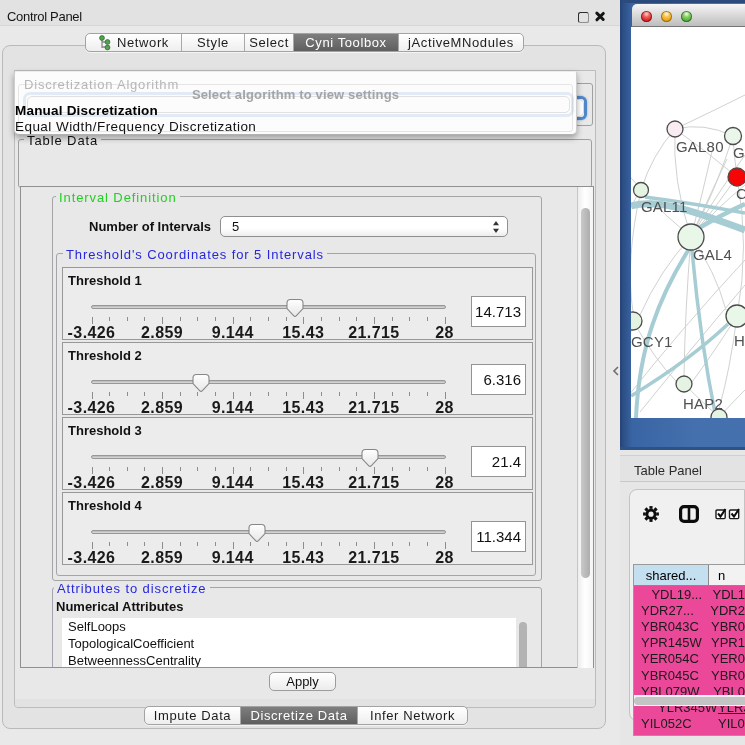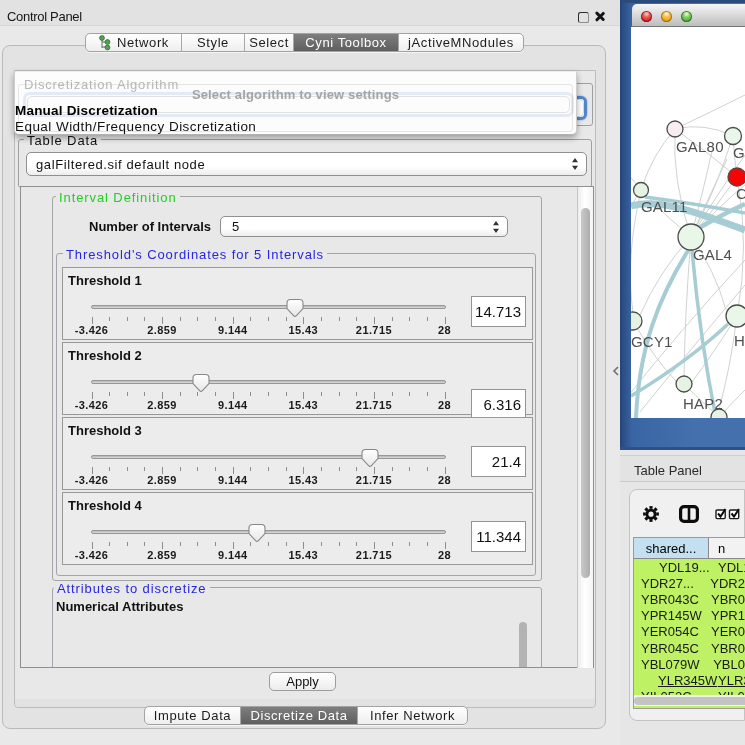--- a/index.html
+++ b/index.html
@@ -13,21 +13,21 @@
 .seg > div.on { background:linear-gradient(#7e7e7e,#5f5f5f); color:#ffffff; }
 .grp { position:absolute; border:1px solid #9f9f9f; border-radius:3px; }
 .gtitle { position:absolute; font-size:13px; padding:0 3px; letter-spacing:0.9px; }
 .combo { position:absolute; background:linear-gradient(#ffffff 60%,#ededed); border:1px solid #8f8f8f; border-radius:5px; font-size:13px; color:#111; display:flex; align-items:center; padding-left:9px; letter-spacing:0.6px; }
 .combo .arr { position:absolute; right:7px; top:50%; width:8px; height:12px; transform:translateY(-50%); }
 .bold { font-weight:bold; }
 .tpanel { position:absolute; border:1px solid #989898; background:#ececec; }
 .tlabel { position:absolute; font-size:13px; font-weight:bold; color:#111; }
 .track { position:absolute; height:4px; background:linear-gradient(#b5b5b5,#dcdcdc); border:1px solid #979797; border-radius:2px; }
 .vbox { position:absolute; width:55px; height:31px; background:#ffffff; border:1px solid #949494; font-size:15px; color:#111; display:flex; align-items:center; justify-content:flex-end; padding-right:4px; }
-.ticklbl { position:absolute; font-size:11px; font-weight:600; color:#1a1a1a; transform:translateX(-50%); letter-spacing:0.4px; }
+.ticklbl { position:absolute; font-size:16px; font-weight:600; color:#1a1a1a; transform:translateX(-50%); letter-spacing:0.4px; }
 .tick { position:absolute; width:1px; background:#8d8d8d; }
 </style>
 </head>
 <body>
 <div id="app">
 
   <div class="abs" style="left:0;top:0;width:620px;height:745px;background:#e9e9e9;"></div>
   <div class="abs" style="left:0;top:0;width:620px;height:26px;background:#e2e2e2;border-bottom:1px solid #d6d6d6;"></div>
   <div class="abs" style="left:7px;top:9px;font-size:13px;color:#151515;letter-spacing:-0.3px;">Control Panel</div>
 
@@ -52,26 +52,20 @@
       </svg>
       Network</div>
     <div style="width:63px;">Style</div>
     <div style="width:49px;">Select</div>
     <div class="on" style="width:105px;">Cyni Toolbox</div>
     <div style="width:124px;">jActiveMNodules</div>
   </div>
 
   <div class="grp" style="left:18px;top:139px;width:574px;height:49px;"></div>
   <div class="gtitle" style="left:24px;top:133px;background:#e8e8e8;color:#111;">Table Data</div>
-  <div class="combo" style="left:26px;top:152px;width:561px;height:24px;">galFiltered.sif default node
-    <svg class="arr" viewBox="0 0 9 14">
-        <path d="M4.5 0 L8 5 L1 5 Z" fill="#333"></path>
-        <path d="M4.5 14 L8 9 L1 9 Z" fill="#333"></path>
-      </svg>
-  </div>
 
   <div class="abs" style="left:20px;top:186px;width:574px;height:482px;border:1px solid #909090;background:#e8e8e8;overflow:hidden;">
   </div>
 
   <div class="abs" style="left:20px;top:187px;width:556px;height:480px;overflow:hidden;padding-left:8px;">
     <div class="abs" style="left:0;top:0;width:556px;height:480px;">
 
       <div class="grp" style="left:32px;top:9px;width:490px;height:385px;border-color:#a5a5a5;"></div>
       <div class="gtitle" style="left:36px;top:3px;background:#e8e8e8;color:#21d021;">Interval Definition</div>
 
@@ -161,21 +155,21 @@
   <svg class="abs" style="left:128.9px;top:30px;" width="18" height="20" viewBox="0 0 18 20">
     <defs>
               <linearGradient id="th1" x1="0" y1="0" x2="0" y2="1">
                 <stop offset="0" stop-color="#ffffff"></stop>
                 <stop offset="0.5" stop-color="#f2f2f2"></stop>
                 <stop offset="1" stop-color="#e8e8e8"></stop>
               </linearGradient>
             </defs>
     <path d="M1 5 Q1 1.5 4.5 1.5 L13.5 1.5 Q17 1.5 17 5 L17 10.5 L10.4 17.6 Q9 19.2 7.6 17.6 L1 10.5 Z" fill="url(#th1)" stroke="#878787" stroke-width="1.1"></path>
   </svg>
-  <div class="vbox" style="left:408px;top:46px;">6.316</div>
+  <div class="vbox" style="left:408px;top:21px;">6.316</div>
 </div>
 <div class="tpanel" style="left:42px;top:230px;width:471px;height:73px;">
   <div class="tlabel" style="left:5px;top:5px;">Threshold 3</div>
   <div class="track" style="left:28px;top:37px;width:355px;"></div>
   <div class="tick" style="left:28.50px;top:49px;height:7px;"></div>
   <div class="tick" style="left:46.15px;top:49px;height:4px;"></div>
   <div class="tick" style="left:63.80px;top:49px;height:4px;"></div>
   <div class="tick" style="left:81.45px;top:49px;height:4px;"></div>
   <div class="tick" style="left:99.10px;top:49px;height:7px;"></div>
   <div class="tick" style="left:116.75px;top:49px;height:4px;"></div>
@@ -251,20 +245,23 @@
               </linearGradient>
             </defs>
     <path d="M1 5 Q1 1.5 4.5 1.5 L13.5 1.5 Q17 1.5 17 5 L17 10.5 L10.4 17.6 Q9 19.2 7.6 17.6 L1 10.5 Z" fill="url(#th3)" stroke="#878787" stroke-width="1.1"></path>
   </svg>
   <div class="vbox" style="left:408px;top:28px;">11.344</div>
 </div>
 
       <div class="grp" style="left:32px;top:400px;width:490px;height:85px;border-color:#a4a4ae;border-radius:3px 3px 0 0;"></div>
       <div class="gtitle" style="left:34px;top:394px;background:#e8e8e8;color:#2727dd;">Attributes to discretize</div>
       <div class="abs bold" style="left:36px;top:412px;font-size:13px;color:#111;">Numerical Attributes</div>
+      <div class="abs" style="left:42px;top:431px;width:454px;height:50px;background:#ffffff;">
+        <div style="font-size:13px;color:#111;padding:0 0 0 6px;line-height:17px;">SelfLoops<br>TopologicalCoefficient<br>BetweennessCentrality</div>
+      </div>
       <div class="abs" style="left:499px;top:435px;width:8px;height:46px;background:#b3b3b3;border-radius:4px 4px 0 0;"></div>
     </div>
   </div>
 
   <div class="abs" style="left:577px;top:187px;width:16px;height:481px;background:linear-gradient(90deg,#ededed,#ffffff 45%,#f4f4f4);border-left:1px solid #c6c6c6;"></div>
   <div class="abs" style="left:581px;top:208px;width:9px;height:370px;background:linear-gradient(90deg,#c9c9c9,#adadad);border-radius:5px;"></div>
 
   <div class="abs" style="left:15px;top:669px;width:580px;height:30px;background:#e8e8e8;"></div>
   <div class="abs" style="left:269px;top:672px;width:67px;height:19px;background:linear-gradient(#ffffff,#ececec);border:1px solid #9c9c9c;border-radius:5px;font-size:13px;color:#111;display:flex;align-items:center;justify-content:center;">Apply</div>
 
@@ -395,28 +392,28 @@
     <rect x="1.6" y="1.6" width="16.8" height="14.8" rx="3.4" fill="none" stroke="#0c0c0c" stroke-width="3.2"></rect>
     <path d="M10 1.6 L10 16.4" stroke="#0c0c0c" stroke-width="2.6"></path>
   </svg>
   <svg class="abs" style="left:715px;top:506px;" width="25" height="14" viewBox="0 0 25 14">
     <rect x="1" y="4" width="9.2" height="8.6" rx="1" fill="#fdfdfd" stroke="#1a1a1a" stroke-width="1.4"></rect>
     <path d="M3 7.5 L5.5 10.5 L10.5 3" fill="none" stroke="#0c0c0c" stroke-width="2"></path>
     <rect x="14.5" y="4" width="9.2" height="8.6" rx="1" fill="#fdfdfd" stroke="#1a1a1a" stroke-width="1.4"></rect>
     <path d="M16.5 7.5 L19 10.5 L24 3" fill="none" stroke="#0c0c0c" stroke-width="2"></path>
   </svg>
 
-  <div class="abs" style="left:633px;top:537px;width:112px;height:172px;background:#bef264;border:1px solid #9a9a9a;border-right:none;overflow:hidden;">
+  <div class="abs" style="left:633px;top:564px;width:112px;height:172px;background:#ec4899;border:1px solid #9a9a9a;border-right:none;overflow:hidden;">
     <div style="display:flex;height:21px;border-bottom:1px solid #8a8a8a;font-size:13px;">
       <div style="width:75px;background:#c3dff0;border-right:1px solid #8a8a8a;display:flex;align-items:center;justify-content:center;">shared...</div>
       <div style="flex:1;background:#f2f2f2;display:flex;align-items:center;padding-left:9px;">n</div>
     </div>
     <div style="font-size:13px;color:#1a1a1a;">
       <div style="display:flex;height:16.2px;align-items:center;">
-          <span style="width:75px;padding-left:25px;">YDL19...</span>
+          <span style="width:75px;padding-left:16px;text-align:center;">YDL19...</span>
           <span style="padding-left:9px;">YDL1</span>
         </div>
       <div style="display:flex;height:16.2px;align-items:center;">
           <span style="width:75px;padding-left:7px;">YDR27...</span>
           <span style="padding-left:9px;">YDR2</span>
         </div>
       <div style="display:flex;height:16.2px;align-items:center;">
           <span style="width:75px;padding-left:7px;">YBR043C</span>
           <span style="padding-left:9px;">YBR0</span>
         </div>
@@ -430,21 +427,21 @@
         </div>
       <div style="display:flex;height:16.2px;align-items:center;">
           <span style="width:75px;padding-left:7px;">YBR045C</span>
           <span style="padding-left:9px;">YBR0</span>
         </div>
       <div style="display:flex;height:16.2px;align-items:center;">
           <span style="width:75px;padding-left:7px;">YBL079W</span>
           <span style="padding-left:9px;">YBL0</span>
         </div>
       <div style="display:flex;height:16.2px;align-items:center;">
-          <span style="width:75px;padding-left:24px;text-decoration:underline;">YLR345W</span>
+          <span style="width:75px;padding-left:24px;">YLR345W</span>
           <span style="padding-left:9px;text-decoration:underline;">YLR3</span>
         </div>
       <div style="display:flex;height:16.2px;align-items:center;">
           <span style="width:75px;padding-left:7px;">YIL052C</span>
           <span style="padding-left:9px;">YIL0</span>
         </div>
     </div>
   </div>
   <div class="abs" style="left:634px;top:695px;width:111px;height:11px;background:#f2f2f2;"></div>
   <div class="abs" style="left:634px;top:697px;width:111px;height:8px;background:#c4c4c4;border-radius:4px 0 0 4px;"></div>

